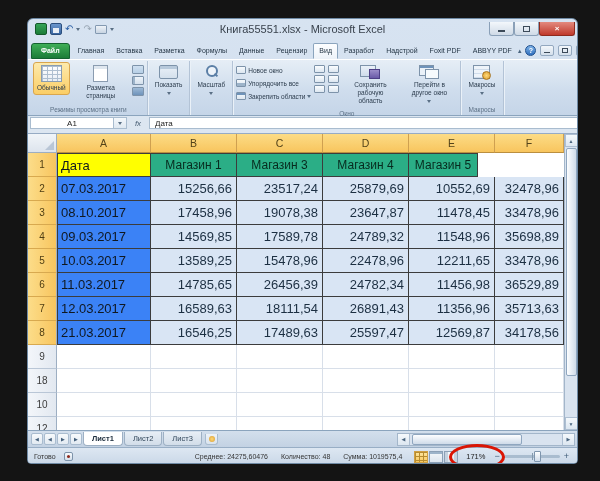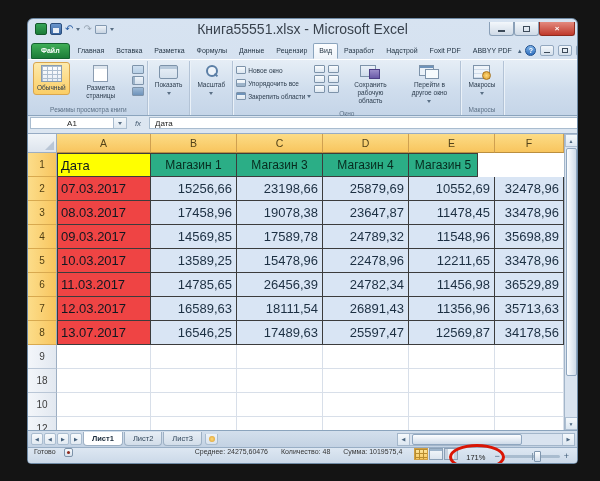--- a/index.html
+++ b/index.html
@@ -10,21 +10,21 @@
   .titlebar{height:20px;display:flex;align-items:center;position:relative;padding:0 2px;flex:none}
   .qat{display:flex;align-items:center;gap:3px;padding-left:5px;z-index:2}
   .qicon{display:flex;align-items:center;justify-content:center;flex:none}
   .i-excel{width:12px;height:12px;border-radius:2px;background:linear-gradient(#36a557,#1c7c38);border:1px solid #14592a}
   .i-save{width:12px;height:12px;background:linear-gradient(#5b87c0,#33movie);background:linear-gradient(#6b96cc,#3a66a0);border:1px solid #2c4f7e;border-radius:2px;position:relative}
   .i-save:after{content:"";position:absolute;left:2px;bottom:1px;width:6px;height:5px;background:#e8eef6}
   .glyph{font-size:10px;line-height:10px;color:#2b5fa5}
   .glyph.dim{color:#9aa7b5}
   .i-print{width:12px;height:9px;background:linear-gradient(#eef3f8,#c8d4e2);border:1px solid #8399b1;border-radius:1px}
   .dda{width:0;height:0;border:2.5px solid transparent;border-top:3.5px solid #5a6f85;margin-top:3px;flex:none}
-  .title{position:absolute;left:0;right:0;text-align:center;font-size:14px;color:#39424d}
+  .title{position:absolute;left:0;right:0;text-align:center;font-size:11px;color:#39424d}
   .winbtns{margin-left:auto;display:flex;z-index:2}
   .wbtn{width:25px;height:14px;border:1px solid #8aa0b8;border-top:none;background:linear-gradient(#f3f7fb,#cfdae7);display:flex;align-items:center;justify-content:center;font-size:8px;color:#3c4a59;border-radius:0 0 3px 3px}
   .wbtn .rbox{width:7px;height:6px;border:1px solid #3c4a59;background:transparent}
   .wbtn.close{width:36px;background:linear-gradient(#e38a7f,#c0392b);color:#fff;font-weight:bold;border-color:#8e2a1e}
   .minbar{width:7px;height:2px;background:#3c4a59;margin-top:5px}
   
   .tabrow{height:20px;display:flex;align-items:flex-end;padding:0 3px;flex:none}
   .tab{font-size:7px;color:#1e2f3f;padding:3px 5px 4px;border:1px solid transparent;white-space:nowrap}
   .tab.file{background:linear-gradient(#3fae57,#1c7c38);color:#fff;border-radius:3px 3px 0 0;font-weight:bold;border:1px solid #156231;padding:3px 9px 4px;margin-right:2px}
   .tab.act{background:linear-gradient(#fdfeff,#eef3f9);border:1px solid #8ba4bd;border-bottom-color:#edf2f8;border-radius:2px 2px 0 0}
@@ -85,40 +85,40 @@
   .grow{display:flex;height:24px}
   .rh{width:29px;flex:none;display:flex;align-items:center;justify-content:center;font-size:10px;color:#3c3c3c;border-right:1px solid #9daec2;border-bottom:1px solid #b9c6d6;background:linear-gradient(90deg,#f3f6fa,#e2e8f0)}
   .rh.sel{background:linear-gradient(90deg,#fcdd8a,#f8c55e);border-bottom:1px solid #d8a94f;color:#4f3d12}
   .cell{font-size:13px;display:flex;align-items:center;color:#101820;overflow:hidden;white-space:nowrap}
   .cell.empty{border-right:1px solid #d8dfe9;border-bottom:1px solid #d8dfe9}
   .tc{border-right:1px solid #3c3c3c;border-bottom:1px solid #3c3c3c}
   .tc.first{border-left:1px solid #3c3c3c}
   .trow1 .tc{border-top:1px solid #3c3c3c}
   .c-date-h{background:#ffff00;padding-left:3px}
   .c-shop{background:#2bae86;justify-content:center;font-size:12px;color:#072a1e}
-  .c-date{background:#ef4444;padding-left:3px}
+  .c-date{background:#3b82f6;padding-left:3px}
   .c-num{background:#d9e5f4;justify-content:flex-end;padding-right:4px;color:#1c2f42}
   .vscroll{position:absolute;top:0;right:0;width:13px;height:100%;background:#d9e3ef;border-left:1px solid #a3b6ca;display:flex;flex-direction:column;align-items:center}
   .sarrow{width:13px;height:13px;flex:none;display:flex;align-items:center;justify-content:center;font-size:5px;color:#4a657f;background:linear-gradient(#f5f9fc,#dce6f0);border:1px solid #aebfd2}
   .vthumb{width:11px;height:228px;margin-top:1px;background:linear-gradient(90deg,#fdfeff,#cfdbe9);border:1px solid #8fa6bf;border-radius:2px}
   .vspace{flex:1}
   
   .sheetrow{height:17px;background:linear-gradient(#d3dfec,#c3d2e3);display:flex;align-items:center;border-top:1px solid #8ba4bd;padding:0 2px 0 3px;font-size:7.5px;flex:none}
   .snavb{width:12px;height:12px;display:flex;align-items:center;justify-content:center;font-size:5px;color:#44607c;background:linear-gradient(#f7fafc,#e2eaf2);border:1px solid #a9bccf;border-radius:2px;margin-right:1px}
   .stab{padding:2px 8px 2px;background:linear-gradient(#e7eef5,#d2dde9);border:1px solid #9db0c4;border-top:none;border-radius:0 0 4px 4px;color:#33485c;margin-right:1px;white-space:nowrap}
   .stab.act{background:#fff;font-weight:bold;color:#1c2c3c}
   .addsheet{width:13px;height:11px;border:1px solid #a9bccf;border-top:none;background:linear-gradient(#eef3f8,#d9e3ee);border-radius:0 0 3px 3px;position:relative;margin-left:2px}
   .addsheet:after{content:"";position:absolute;left:3px;top:2px;width:6px;height:6px;background:radial-gradient(#ffd97a,#d99b2b);border-radius:50%}
   .hscroll{margin-left:auto;display:flex;align-items:center;width:178px;height:13px;background:#d9e3ef;border:1px solid #a3b6ca}
   .harrow{width:12px;height:11px;flex:none;display:flex;align-items:center;justify-content:center;font-size:5px;color:#4a657f;background:linear-gradient(#f5f9fc,#dce6f0);border-right:1px solid #aebfd2}
   .harrow.last{border-left:1px solid #aebfd2;border-right:none}
   .htrack{flex:1;position:relative;height:11px}
   .hthumb{position:absolute;left:2px;top:0;width:110px;height:11px;background:linear-gradient(#fdfeff,#cfdbe9);border:1px solid #8fa6bf;border-radius:2px}
   
-  .statusbar{height:18px;background:linear-gradient(#dde7f2,#c9d7e7);border-top:1px solid #98aec5;display:flex;font-size:7px;color:#333;padding:0 8px 0 6px;flex:none;border-radius:0 0 4px 4px}
+  .statusbar{height:18px;background:linear-gradient(#dde7f2,#c9d7e7);border-top:1px solid #98aec5;display:flex;align-items:center;font-size:7px;color:#333;padding:0 8px 0 6px;flex:none;border-radius:0 0 4px 4px}
   .macroicon{width:9px;height:9px;border:1px solid #7d93aa;background:linear-gradient(#f6fafd,#d5e0ec);border-radius:2px;margin-left:8px;position:relative}
   .macroicon:after{content:"";position:absolute;left:2px;top:2px;width:3px;height:3px;border-radius:50%;background:#8e2a1e}
   .stats{margin-left:auto;display:flex;gap:13px;margin-right:12px;white-space:nowrap}
   .viewbtns{display:flex;gap:1px;margin-right:8px}
   .vb{width:14px;height:12px;border:1px solid #8ba0b6;background:linear-gradient(#f4f8fb,#dce5ee)}
   .vb.on{background:repeating-linear-gradient(to right,#b78c2f 0 1px,transparent 1px 4px),repeating-linear-gradient(to bottom,#b78c2f 0 1px,transparent 1px 4px),linear-gradient(#fde6a0,#f9c95f);border-color:#cf9f44}
   .vb.v2{box-shadow:inset 0 2px 0 #9db4ca}
   .vb.v3{box-shadow:inset 3px 0 0 #c6d2df,inset -3px 0 0 #c6d2df}
   .zoomwrap{position:relative;margin-right:9px;display:flex;align-items:center;height:18px}
   .zoomtxt{font-size:7.5px;color:#222}
@@ -303,28 +303,28 @@
           <div class="cell tc c-shop w-b">Магазин 1</div>
           <div class="cell tc c-shop w-b">Магазин 3</div>
           <div class="cell tc c-shop w-b">Магазин 4</div>
           <div class="cell tc c-shop w-f">Магазин 5</div>
         </div>
 
         <div class="grow">
           <div class="rh sel">2</div>
           <div class="cell tc first c-date w-a">07.03.2017</div>
           <div class="cell tc c-num w-b">15256,66</div>
-          <div class="cell tc c-num w-b">23198,66</div>
+          <div class="cell tc c-num w-b">23517,24</div>
           <div class="cell tc c-num w-b">25879,69</div>
           <div class="cell tc c-num w-b">10552,69</div>
           <div class="cell tc c-num w-f">32478,96</div>
         </div>
         <div class="grow">
           <div class="rh sel">3</div>
-          <div class="cell tc first c-date w-a">08.03.2017</div>
+          <div class="cell tc first c-date w-a">08.10.2017</div>
           <div class="cell tc c-num w-b">17458,96</div>
           <div class="cell tc c-num w-b">19078,38</div>
           <div class="cell tc c-num w-b">23647,87</div>
           <div class="cell tc c-num w-b">11478,45</div>
           <div class="cell tc c-num w-f">33478,96</div>
         </div>
         <div class="grow">
           <div class="rh sel">4</div>
           <div class="cell tc first c-date w-a">09.03.2017</div>
           <div class="cell tc c-num w-b">14569,85</div>
@@ -355,21 +355,21 @@
           <div class="rh sel">7</div>
           <div class="cell tc first c-date w-a">12.03.2017</div>
           <div class="cell tc c-num w-b">16589,63</div>
           <div class="cell tc c-num w-b">18111,54</div>
           <div class="cell tc c-num w-b">26891,43</div>
           <div class="cell tc c-num w-b">11356,96</div>
           <div class="cell tc c-num w-f">35713,63</div>
         </div>
         <div class="grow">
           <div class="rh sel">8</div>
-          <div class="cell tc first c-date w-a">13.07.2017</div>
+          <div class="cell tc first c-date w-a">21.03.2017</div>
           <div class="cell tc c-num w-b">16546,25</div>
           <div class="cell tc c-num w-b">17489,63</div>
           <div class="cell tc c-num w-b">25597,47</div>
           <div class="cell tc c-num w-b">12569,87</div>
           <div class="cell tc c-num w-f">34178,56</div>
         </div>
 
         <div class="grow">
           <div class="rh">9</div>
           <div class="cell empty w-a"></div>

